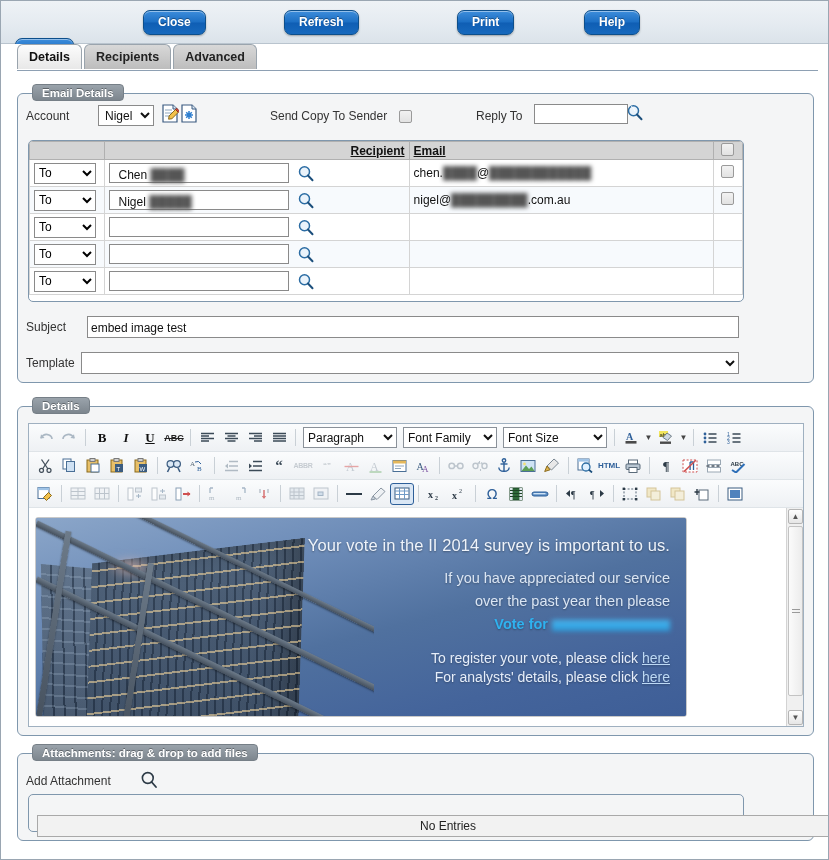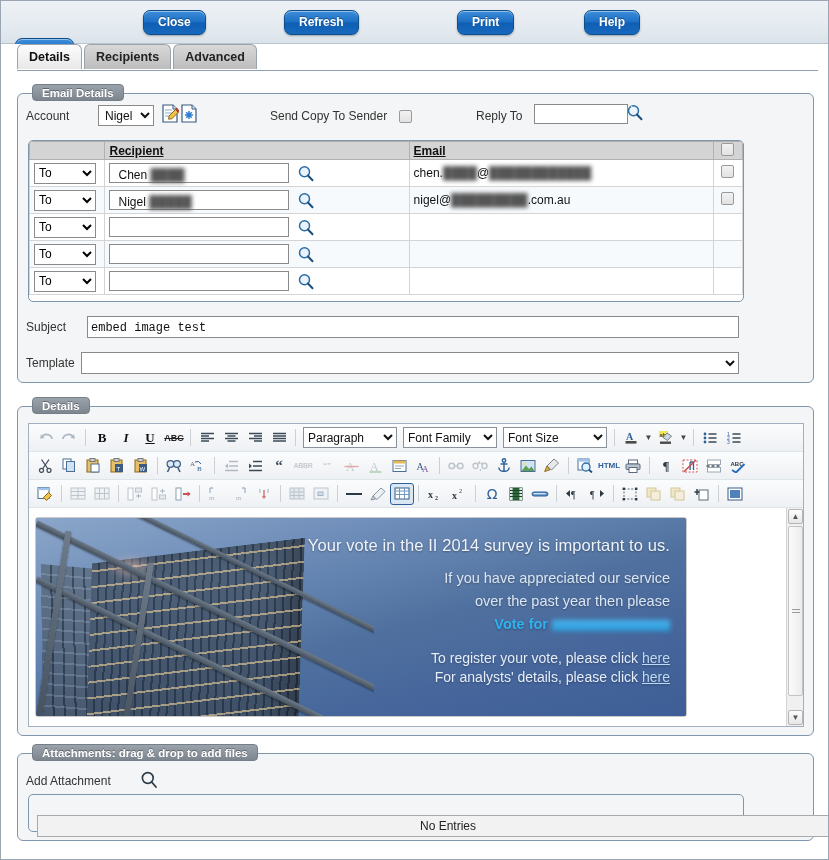--- a/index.html
+++ b/index.html
@@ -105,21 +105,21 @@
   .lbl {
     position: absolute;
     font-size: 12px;
     color: #333;
     white-space: nowrap;
   }
   .txtfield {
     position: absolute;
     border: 1px solid #8a8a8a;
     background: #ffffff;
-    font-family: Liberation Mono, monospace;
+    font-family: Liberation Sans, sans-serif;
     font-size: 12px;
     color: #111;
     padding: 1px 3px;
     height: 20px;
     line-height: 18px;
     overflow: hidden;
     white-space: nowrap;
   }
   select.sel {
     position: absolute;
@@ -405,21 +405,21 @@
         <path d="M11 10.5 L15.5 15.3" stroke="#1c4f7c" stroke-width="2" stroke-linecap="round"></path>
         <path d="M5 2.2 q3 1.5 4 5" stroke="#ffffff" stroke-width="1" fill="none" opacity=".8"></path>
       </svg>
     </div>
 
     <div class="grid" style="left:10px; top:46px; width:716px; height:162px;">
       <table>
         <thead>
           <tr>
             <th style="width:72px;"></th>
-            <th style="width:290px;"><u>Recipient</u></th>
+            <th style="width:290px;text-align:right;"><u>Recipient</u></th>
             <th style="width:290px;"><u>Email</u></th>
             <th style="width:28px; text-align:center;">
               <span class="cellchk"></span>
             </th>
           </tr>
         </thead>
         <tbody>
           <tr>
             <td class="c-sel">
               <select><option>To</option></select>

